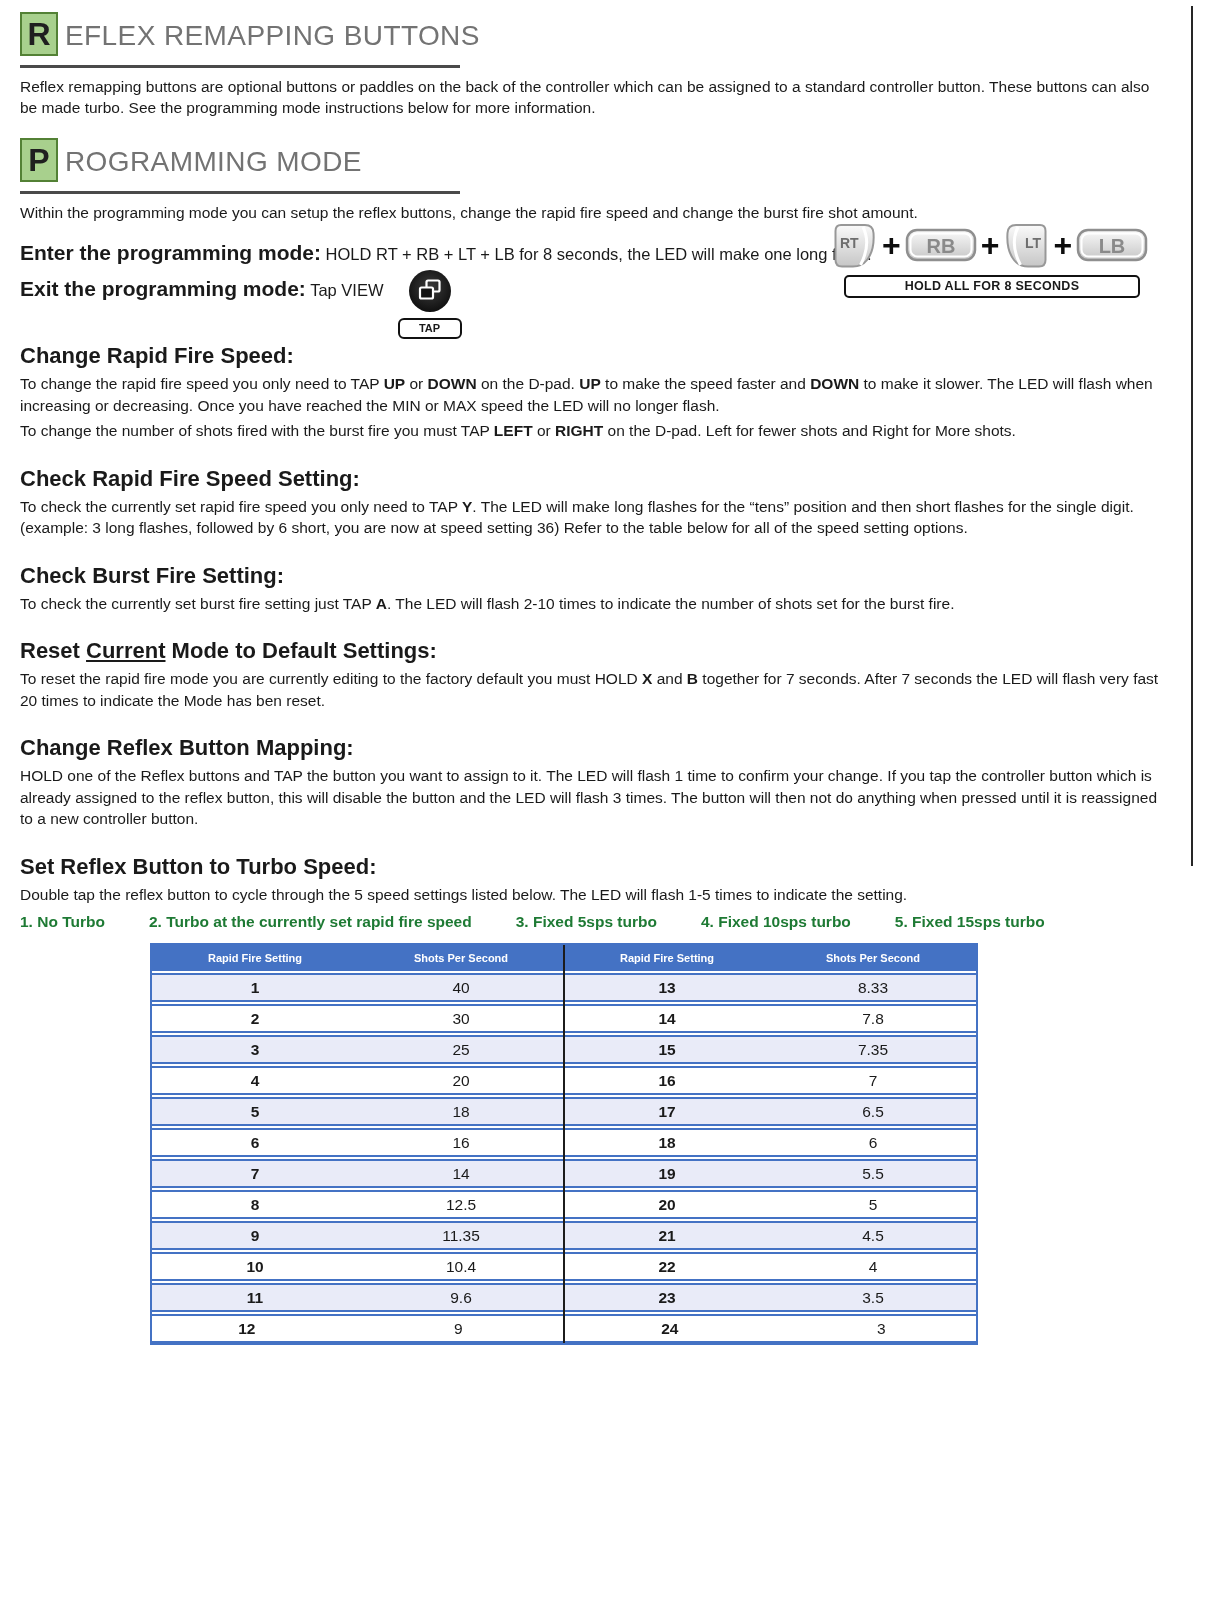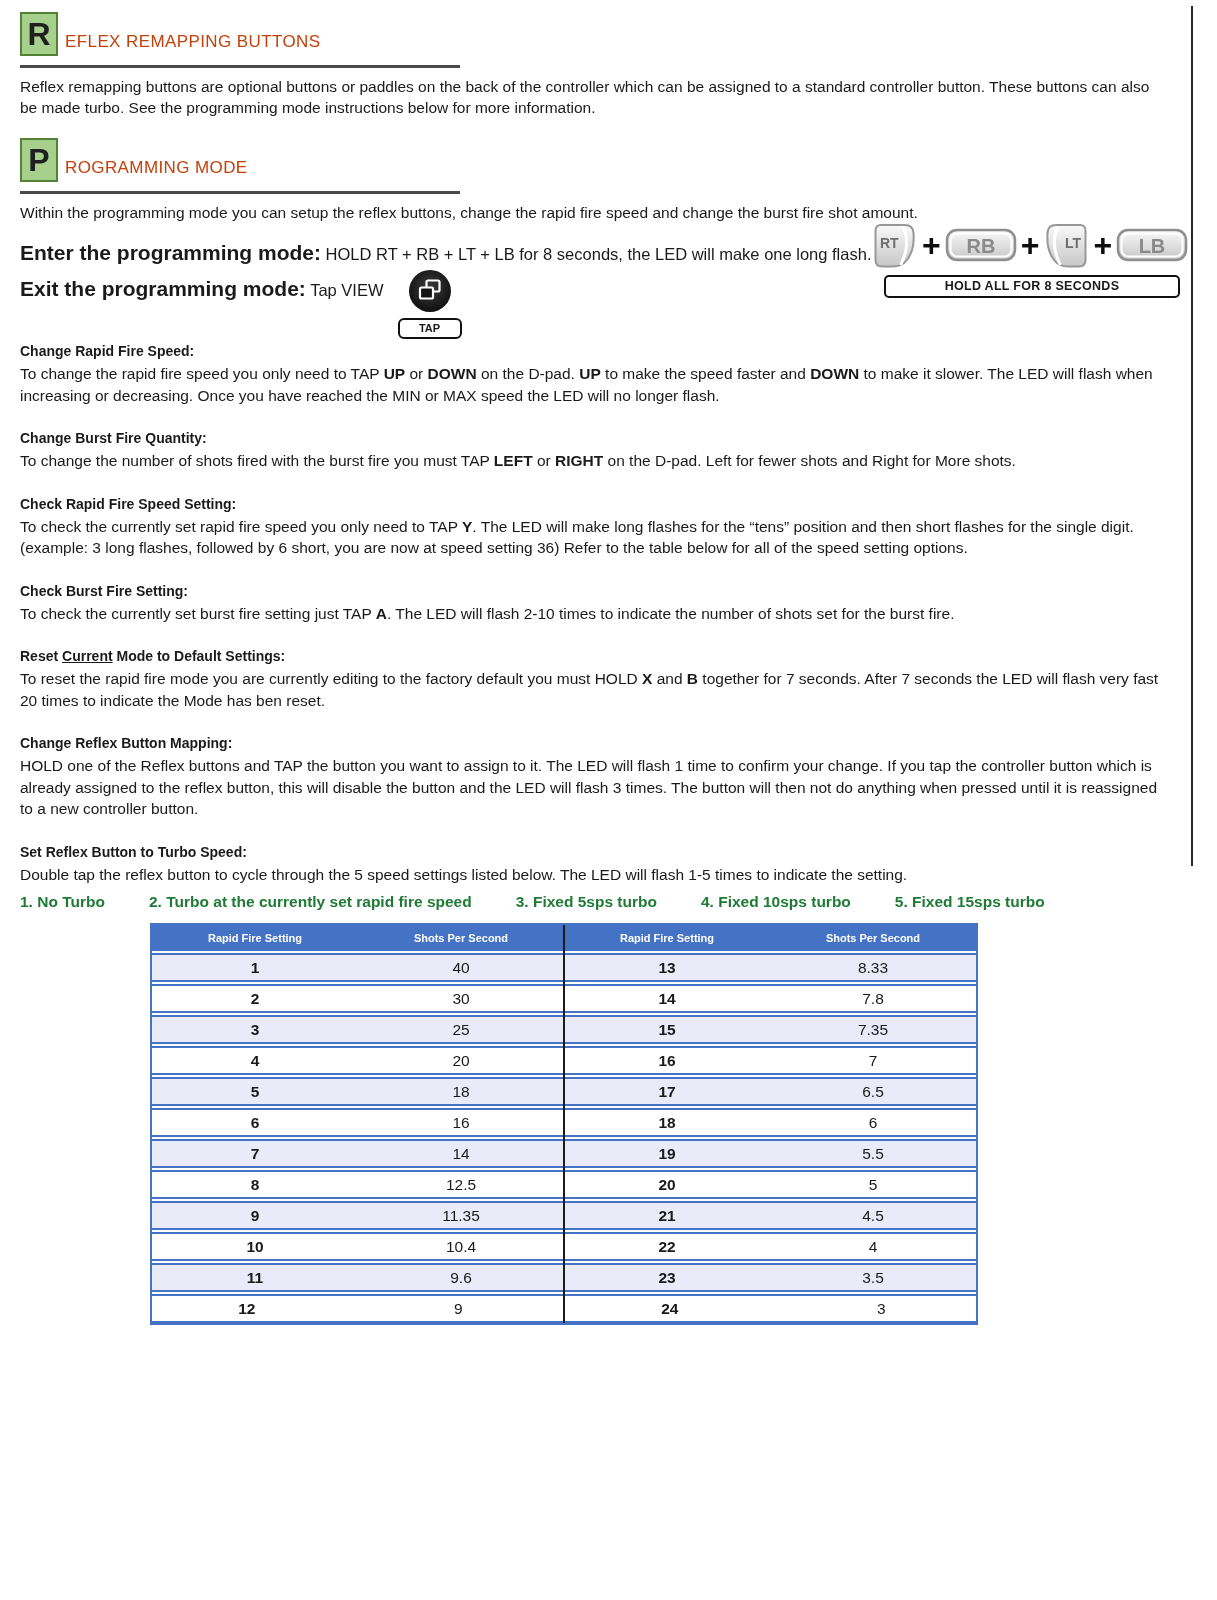--- a/index.html
+++ b/index.html
@@ -9,46 +9,46 @@
   }
   .content{position:absolute;inset:0;padding:12px 46px 0 20px;box-sizing:border-box;}
 
   
   .sec-title{display:flex;align-items:flex-end;gap:7px;}
   .cap-box{
     width:38px;height:44px;background:#A8D08D;border:2px solid #538135;box-sizing:border-box;
     display:flex;align-items:center;justify-content:center;
     font-size:32px;font-weight:bold;color:#1f1f1f;
   }
-  .cap-rest{font-size:17px;letter-spacing:.4px;padding-bottom:4px;color:#c2410c;}
+  .cap-rest{font-size:28px;letter-spacing:.4px;padding-bottom:4px;color:#737373;}
   .title-rule{width:440px;height:3px;background:#4a4a4a;margin-top:9px;}
 
   .para{font-size:15.5px;line-height:21px;margin-top:8px;width:1135px;}
   .mt20{margin-top:20px;}
 
   .mode-line{margin-top:18px;font-size:16.5px;}
   .mode-label{font-size:21px;font-weight:bold;}
   .exit-row{display:flex;align-items:flex-start;margin-top:12px;height:64px;}
   .view-stack{display:flex;flex-direction:column;align-items:center;gap:5px;margin-left:14px;margin-top:-8px;}
   .tap-box{
     width:60px;height:17px;border:2.5px solid #111;border-radius:6px;background:#fff;
     font-size:11px;font-weight:bold;text-align:center;line-height:17px;
   }
 
   
-  .btn-cluster{position:absolute;left:872px;top:222px;width:322px;}
+  .btn-cluster{position:absolute;left:832px;top:222px;width:322px;}
   .combo-row{display:flex;align-items:center;gap:3px;}
   .plus{font-size:32px;font-weight:bold;color:#0d0d0d;line-height:1;margin:0 1px;}
   .hold-box{
     margin-left:12px;margin-top:7px;width:292px;height:19px;border:2.5px solid #111;border-radius:5px;
     background:#fff;font-size:12.5px;font-weight:bold;text-align:center;line-height:19px;letter-spacing:.3px;
   }
 
   
-  .s-head{font-size:14px;font-weight:bold;margin-top:24px;}
+  .s-head{font-size:22px;font-weight:bold;margin-top:24px;}
   .s-head.first{margin-top:2px;}
   .s-body{font-size:15.5px;line-height:21.5px;margin-top:4px;width:1140px;}
   .turbo-row{display:flex;gap:44px;margin-top:8px;font-size:15.5px;font-weight:bold;color:#1E7A34;white-space:nowrap;}
 
   
   .t-title{margin:44px 0 0 130px;width:824px;text-align:center;font-size:30px;font-weight:bold;letter-spacing:.5px;color:#111;}
   .t-box{position:relative;margin:12px 0 0 130px;width:824px;border:2px solid #4472C4;background:#fff;box-sizing:content-box;}
   .t-header{display:grid;grid-template-columns:repeat(4,1fr);background:#4472C4;height:26px;align-items:center;
     color:#fff;font-weight:bold;font-size:11px;text-align:center;}
   .t-rows{padding-top:2px;}
@@ -110,21 +110,20 @@
       <div class="tap-box">TAP</div>
     </div>
   </div>
 
   <div>
     <div class="s-head first"><span>Change Rapid Fire Speed:</span></div>
     <div class="s-body"><span>To change the rapid fire speed you only need to TAP </span><span style="font-weight: bold;">UP</span><span> or </span><span style="font-weight: bold;">DOWN</span><span> on the D-pad. </span><span style="font-weight: bold;">UP</span><span> to make the speed faster and </span><span style="font-weight: bold;">DOWN</span><span> to make it slower. The LED will flash when increasing or decreasing. Once you have reached the MIN or MAX speed the LED will no longer flash.</span></div>
   </div>
 
   <div>
-    <div class="s-head"><span>Change Burst Fire Quantity:</span></div>
     <div class="s-body"><span>To change the number of shots fired with the burst fire you must TAP </span><span style="font-weight: bold;">LEFT</span><span> or </span><span style="font-weight: bold;">RIGHT</span><span> on the D-pad.  Left for fewer shots and Right for More shots.</span></div>
   </div>
 
   <div>
     <div class="s-head"><span>Check Rapid Fire Speed Setting:</span></div>
     <div class="s-body"><span>To check the currently set rapid fire speed you only need to TAP </span><span style="font-weight: bold;">Y</span><span>. The LED will make long flashes for the “tens” position and  then short flashes for the single digit. (example: 3 long flashes, followed by 6 short, you are now at speed setting 36) Refer to the table below for all of the speed setting options.</span></div>
   </div>
 
   <div>
     <div class="s-head"><span>Check Burst Fire Setting:</span></div>

